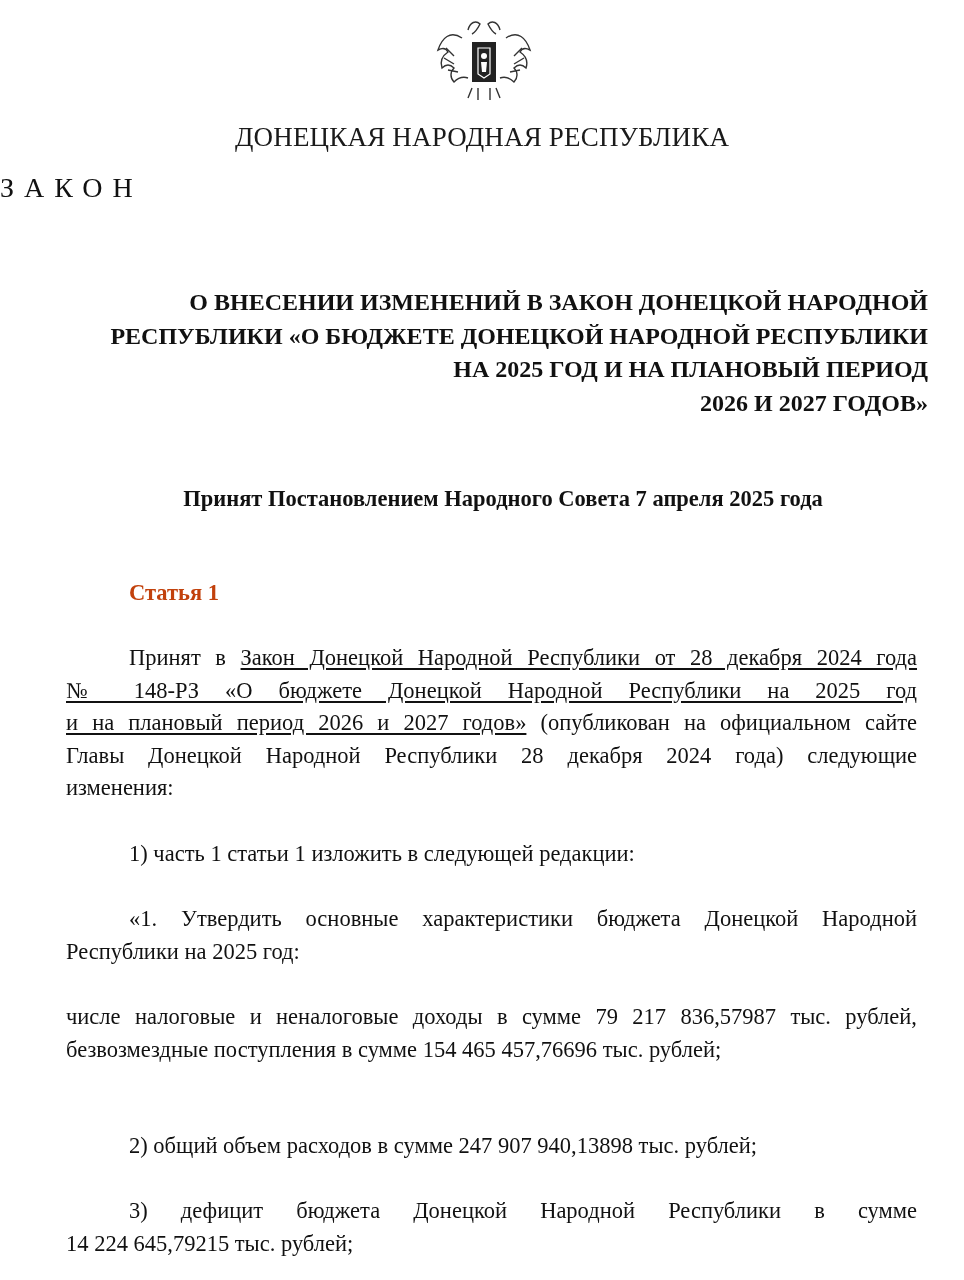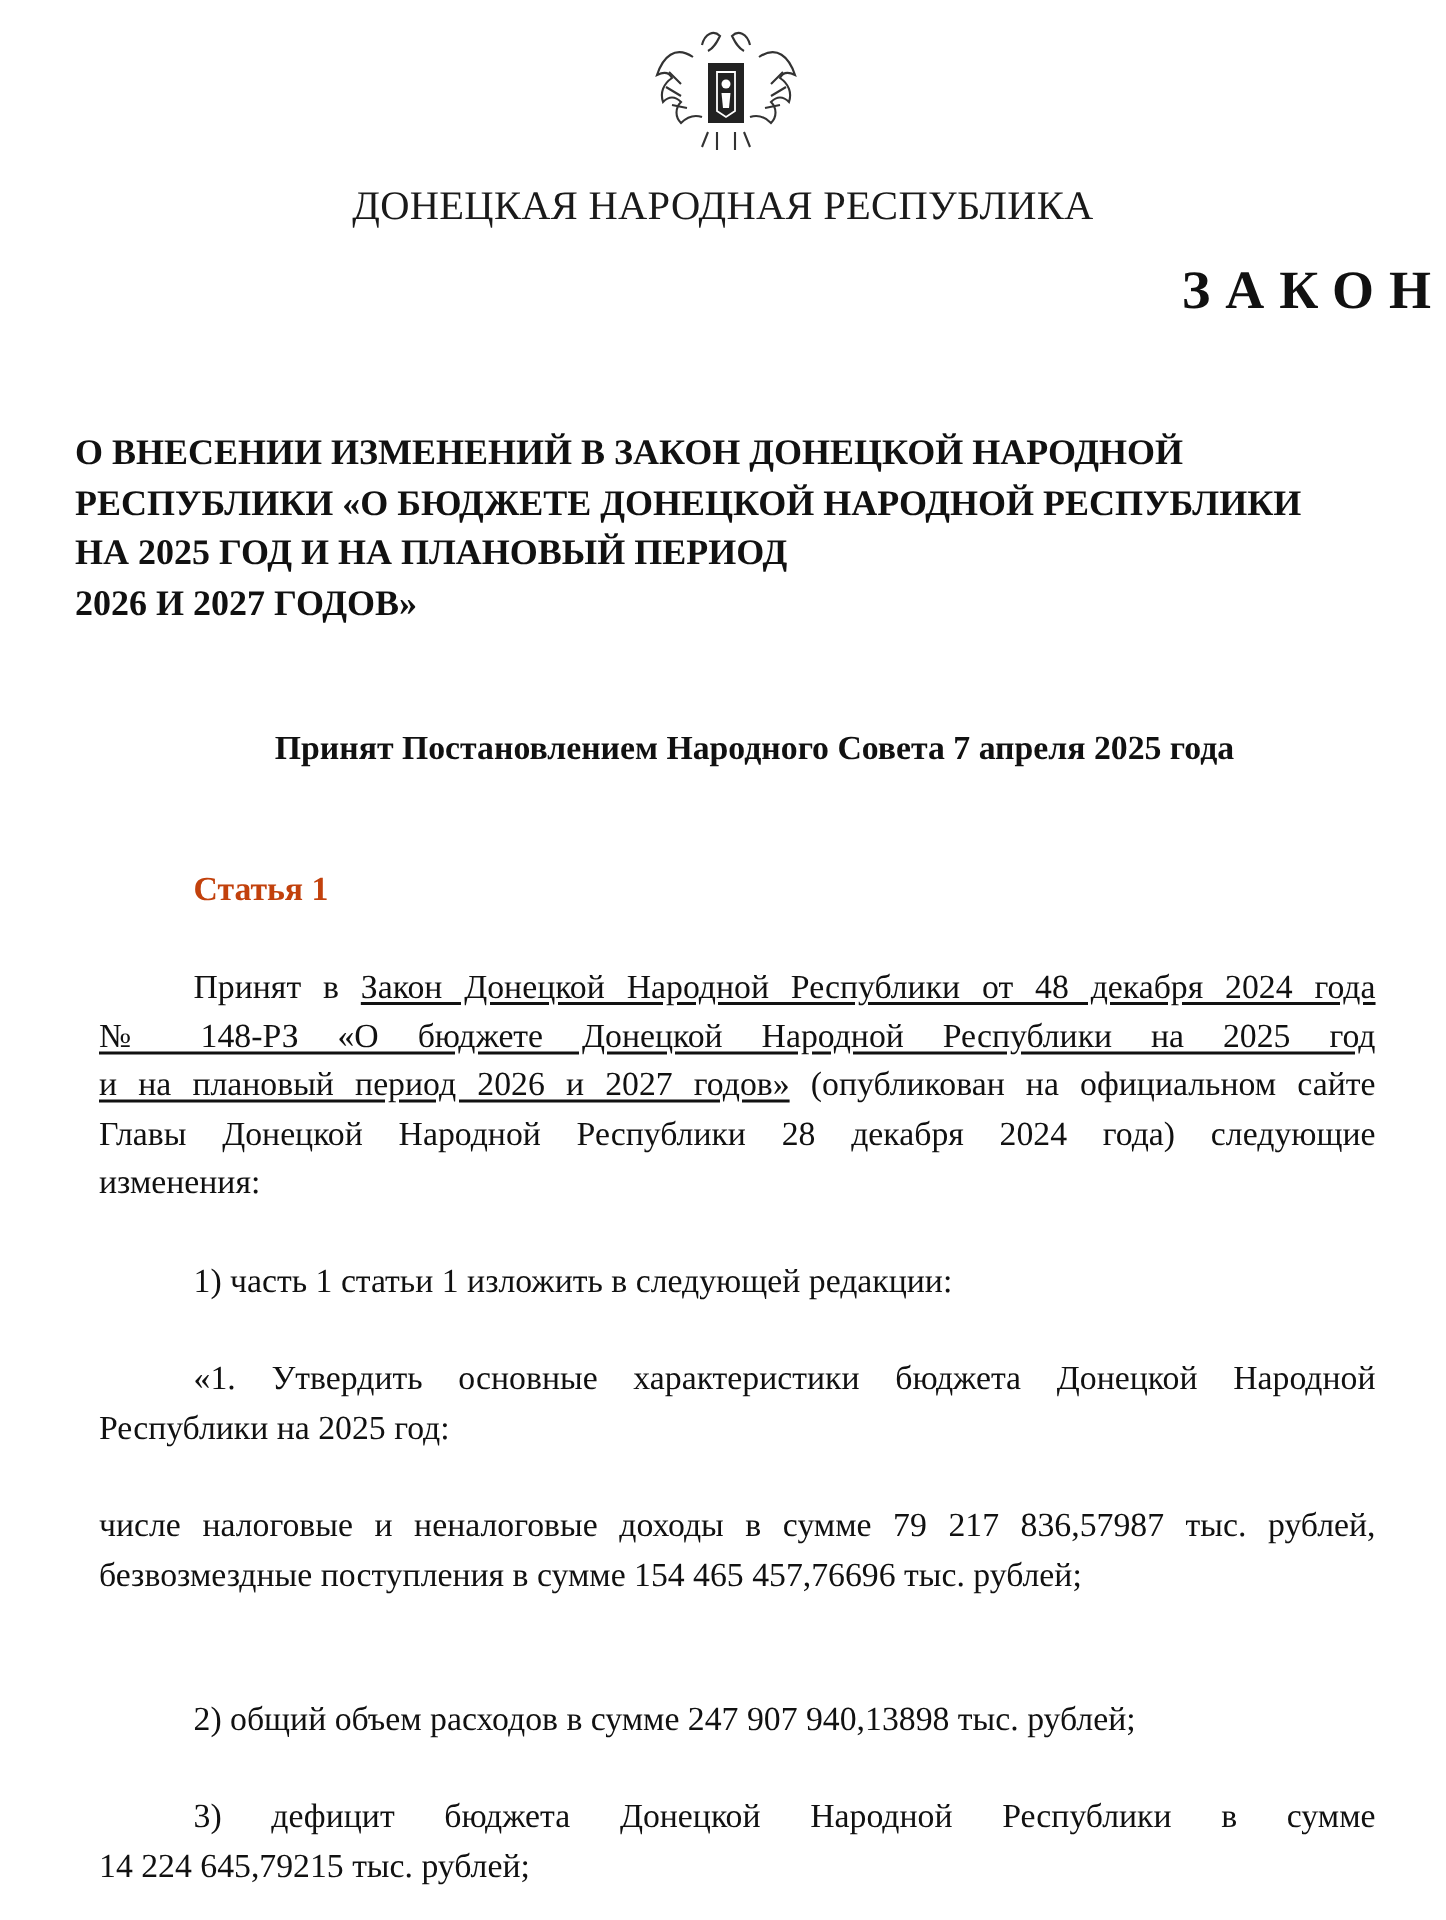--- a/index.html
+++ b/index.html
@@ -34,31 +34,31 @@
       top: 122px;
       text-align: center;
       font-size: 27px;
       letter-spacing: 0.2px;
       color: #1a1a1a;
     }
     .zakon {
       position: absolute;
       left: 0; right: 0;
       top: 172px;
-      text-align: right;
-      font-size: 36px;
-      font-weight: bold;
+      text-align: left;
+      font-size: 28px;
+      font-weight: normal;
       letter-spacing: 10px;
       color: #111;
     }
     .title {
       position: absolute;
       left: 50px; right: 36px;
       top: 286px;
-      text-align: left;
+      text-align: right;
       font-size: 24px;
       font-weight: bold;
       line-height: 33.5px;
       color: #111;
     }
     .title div { white-space: nowrap; }
     .adopted {
       position: absolute;
       left: 0; right: 0;
       top: 486px;
@@ -124,21 +124,21 @@
     <div>РЕСПУБЛИКИ «О БЮДЖЕТЕ ДОНЕЦКОЙ НАРОДНОЙ РЕСПУБЛИКИ</div>
     <div>НА 2025 ГОД И НА ПЛАНОВЫЙ ПЕРИОД</div>
     <div>2026 И 2027 ГОДОВ»</div>
   </div>
 
   <div class="adopted">Принят Постановлением Народного Совета 7 апреля 2025 года</div>
 
   <div class="article">Статья 1</div>
 
   <div class="para" style="top:642px;">
-    <span class="line indent"><span>Принят в </span><span class="u">Закон Донецкой Народной Республики от 48 декабря 2024 года</span></span>
+    <span class="line indent"><span>Принят в </span><span class="u">Закон Донецкой Народной Республики от 28 декабря 2024 года</span></span>
     <span class="line"><span class="u">№ 148-РЗ «О бюджете Донецкой Народной Республики на 2025 год</span></span>
     <span class="line"><span class="u">и на плановый период 2026 и 2027 годов»</span><span> (опубликован на официальном сайте</span></span>
     <span class="line">Главы Донецкой Народной Республики 28 декабря 2024 года) следующие</span>
     <span class="line last">изменения:</span>
   </div>
 
   <div class="para" style="top:838px;">
     <span class="line last indent">1) часть 1 статьи 1 изложить в следующей редакции:</span>
   </div>
 

